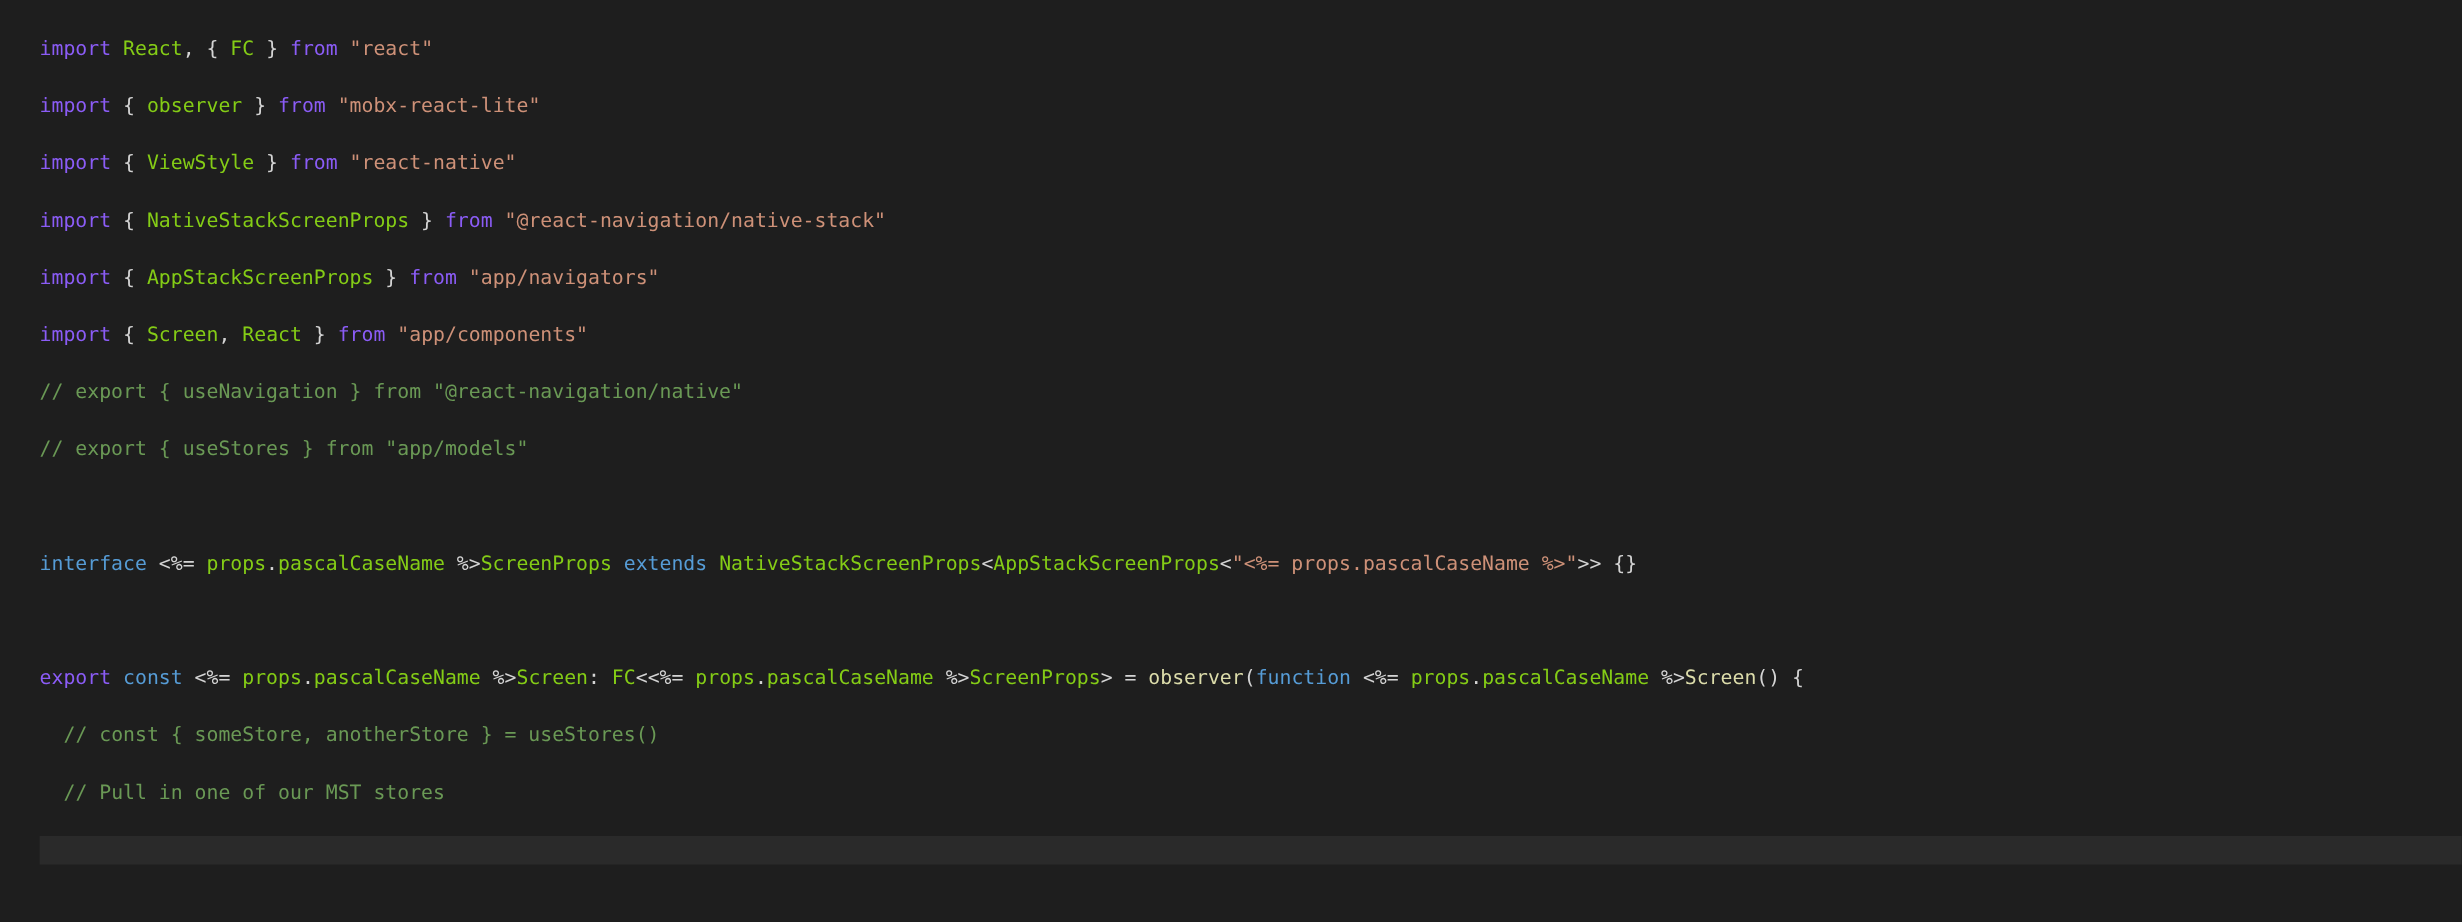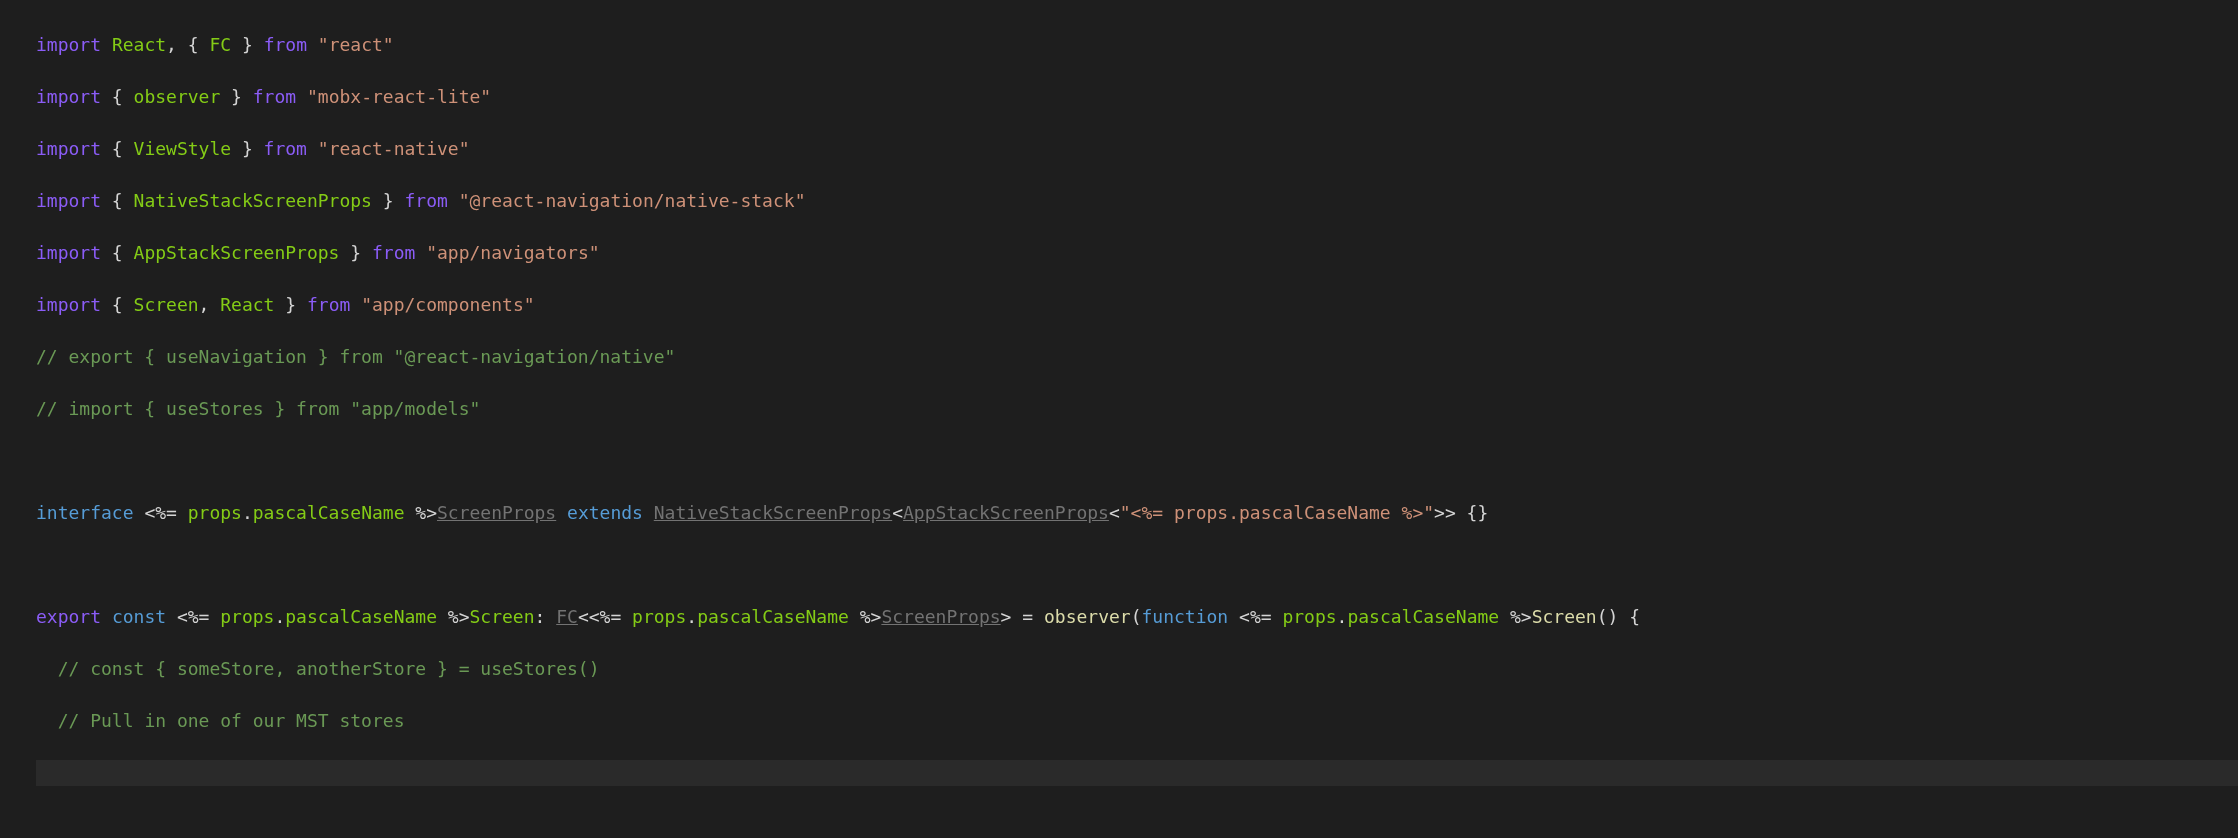--- a/index.html
+++ b/index.html
@@ -23,34 +23,34 @@
   .line.cursor-line {
     background: #2a2a2a;
   }
   .c-purple { color: #8b5cf6; }
   .c-blue   { color: #569cd6; }
   .c-lblue  { color: #84cc16; }
   .c-yellow { color: #dcdcaa; }
   .c-string { color: #ce9178; }
   .c-comment{ color: #6a9955; }
   .c-white  { color: #d4d4d4; }
-  .c-type   { color: #737373; text-decoration: underline; }
+  .c-type   { color: #84cc16; }
 </style>
 </head>
 <body>
 
 <div class="editor">
 <div class="line"><span class="c-purple">import</span><span class="c-white"> </span><span class="c-lblue">React</span><span class="c-white">, { </span><span class="c-lblue">FC</span><span class="c-white"> } </span><span class="c-purple">from</span><span class="c-white"> </span><span class="c-string">"react"</span></div>
 <div class="line"><span class="c-purple">import</span><span class="c-white"> { </span><span class="c-lblue">observer</span><span class="c-white"> } </span><span class="c-purple">from</span><span class="c-white"> </span><span class="c-string">"mobx-react-lite"</span></div>
 <div class="line"><span class="c-purple">import</span><span class="c-white"> { </span><span class="c-lblue">ViewStyle</span><span class="c-white"> } </span><span class="c-purple">from</span><span class="c-white"> </span><span class="c-string">"react-native"</span></div>
 <div class="line"><span class="c-purple">import</span><span class="c-white"> { </span><span class="c-lblue">NativeStackScreenProps</span><span class="c-white"> } </span><span class="c-purple">from</span><span class="c-white"> </span><span class="c-string">"@react-navigation/native-stack"</span></div>
 <div class="line"><span class="c-purple">import</span><span class="c-white"> { </span><span class="c-lblue">AppStackScreenProps</span><span class="c-white"> } </span><span class="c-purple">from</span><span class="c-white"> </span><span class="c-string">"app/navigators"</span></div>
 <div class="line"><span class="c-purple">import</span><span class="c-white"> { </span><span class="c-lblue">Screen</span><span class="c-white">, </span><span class="c-lblue">React</span><span class="c-white"> } </span><span class="c-purple">from</span><span class="c-white"> </span><span class="c-string">"app/components"</span></div>
 <div class="line"><span class="c-comment">// export { useNavigation } from "@react-navigation/native"</span></div>
-<div class="line"><span class="c-comment">// import { useStores } from "app/models"</span></div>
+<div class="line"><span class="c-comment">// export { useStores } from "app/models"</span></div>
 <div class="line"></div>
 <div class="line"><span class="c-blue">interface</span><span class="c-white"> &lt;%= </span><span class="c-lblue">props</span><span class="c-white">.</span><span class="c-lblue">pascalCaseName</span><span class="c-white"> %&gt;</span><span class="c-type">ScreenProps</span><span class="c-white"> </span><span class="c-blue">extends</span><span class="c-white"> </span><span class="c-type">NativeStackScreenProps</span><span class="c-white">&lt;</span><span class="c-type">AppStackScreenProps</span><span class="c-white">&lt;</span><span class="c-string">"&lt;%= props.pascalCaseName %&gt;"</span><span class="c-white">&gt;&gt; {}</span></div>
 <div class="line"></div>
 <div class="line"><span class="c-purple">export</span><span class="c-white"> </span><span class="c-blue">const</span><span class="c-white"> &lt;%= </span><span class="c-lblue">props</span><span class="c-white">.</span><span class="c-lblue">pascalCaseName</span><span class="c-white"> %&gt;</span><span class="c-lblue">Screen</span><span class="c-white">: </span><span class="c-type">FC</span><span class="c-white">&lt;&lt;%= </span><span class="c-lblue">props</span><span class="c-white">.</span><span class="c-lblue">pascalCaseName</span><span class="c-white"> %&gt;</span><span class="c-type">ScreenProps</span><span class="c-white">&gt; = </span><span class="c-yellow">observer</span><span class="c-white">(</span><span class="c-blue">function</span><span class="c-white"> &lt;%= </span><span class="c-lblue">props</span><span class="c-white">.</span><span class="c-lblue">pascalCaseName</span><span class="c-white"> %&gt;</span><span class="c-yellow">Screen</span><span class="c-white">() {</span></div>
 <div class="line"><span class="c-white">  </span><span class="c-comment">// const { someStore, anotherStore } = useStores()</span></div>
 <div class="line"><span class="c-white">  </span><span class="c-comment">// Pull in one of our MST stores</span></div>
 <div class="line cursor-line"></div>
 
 
 

